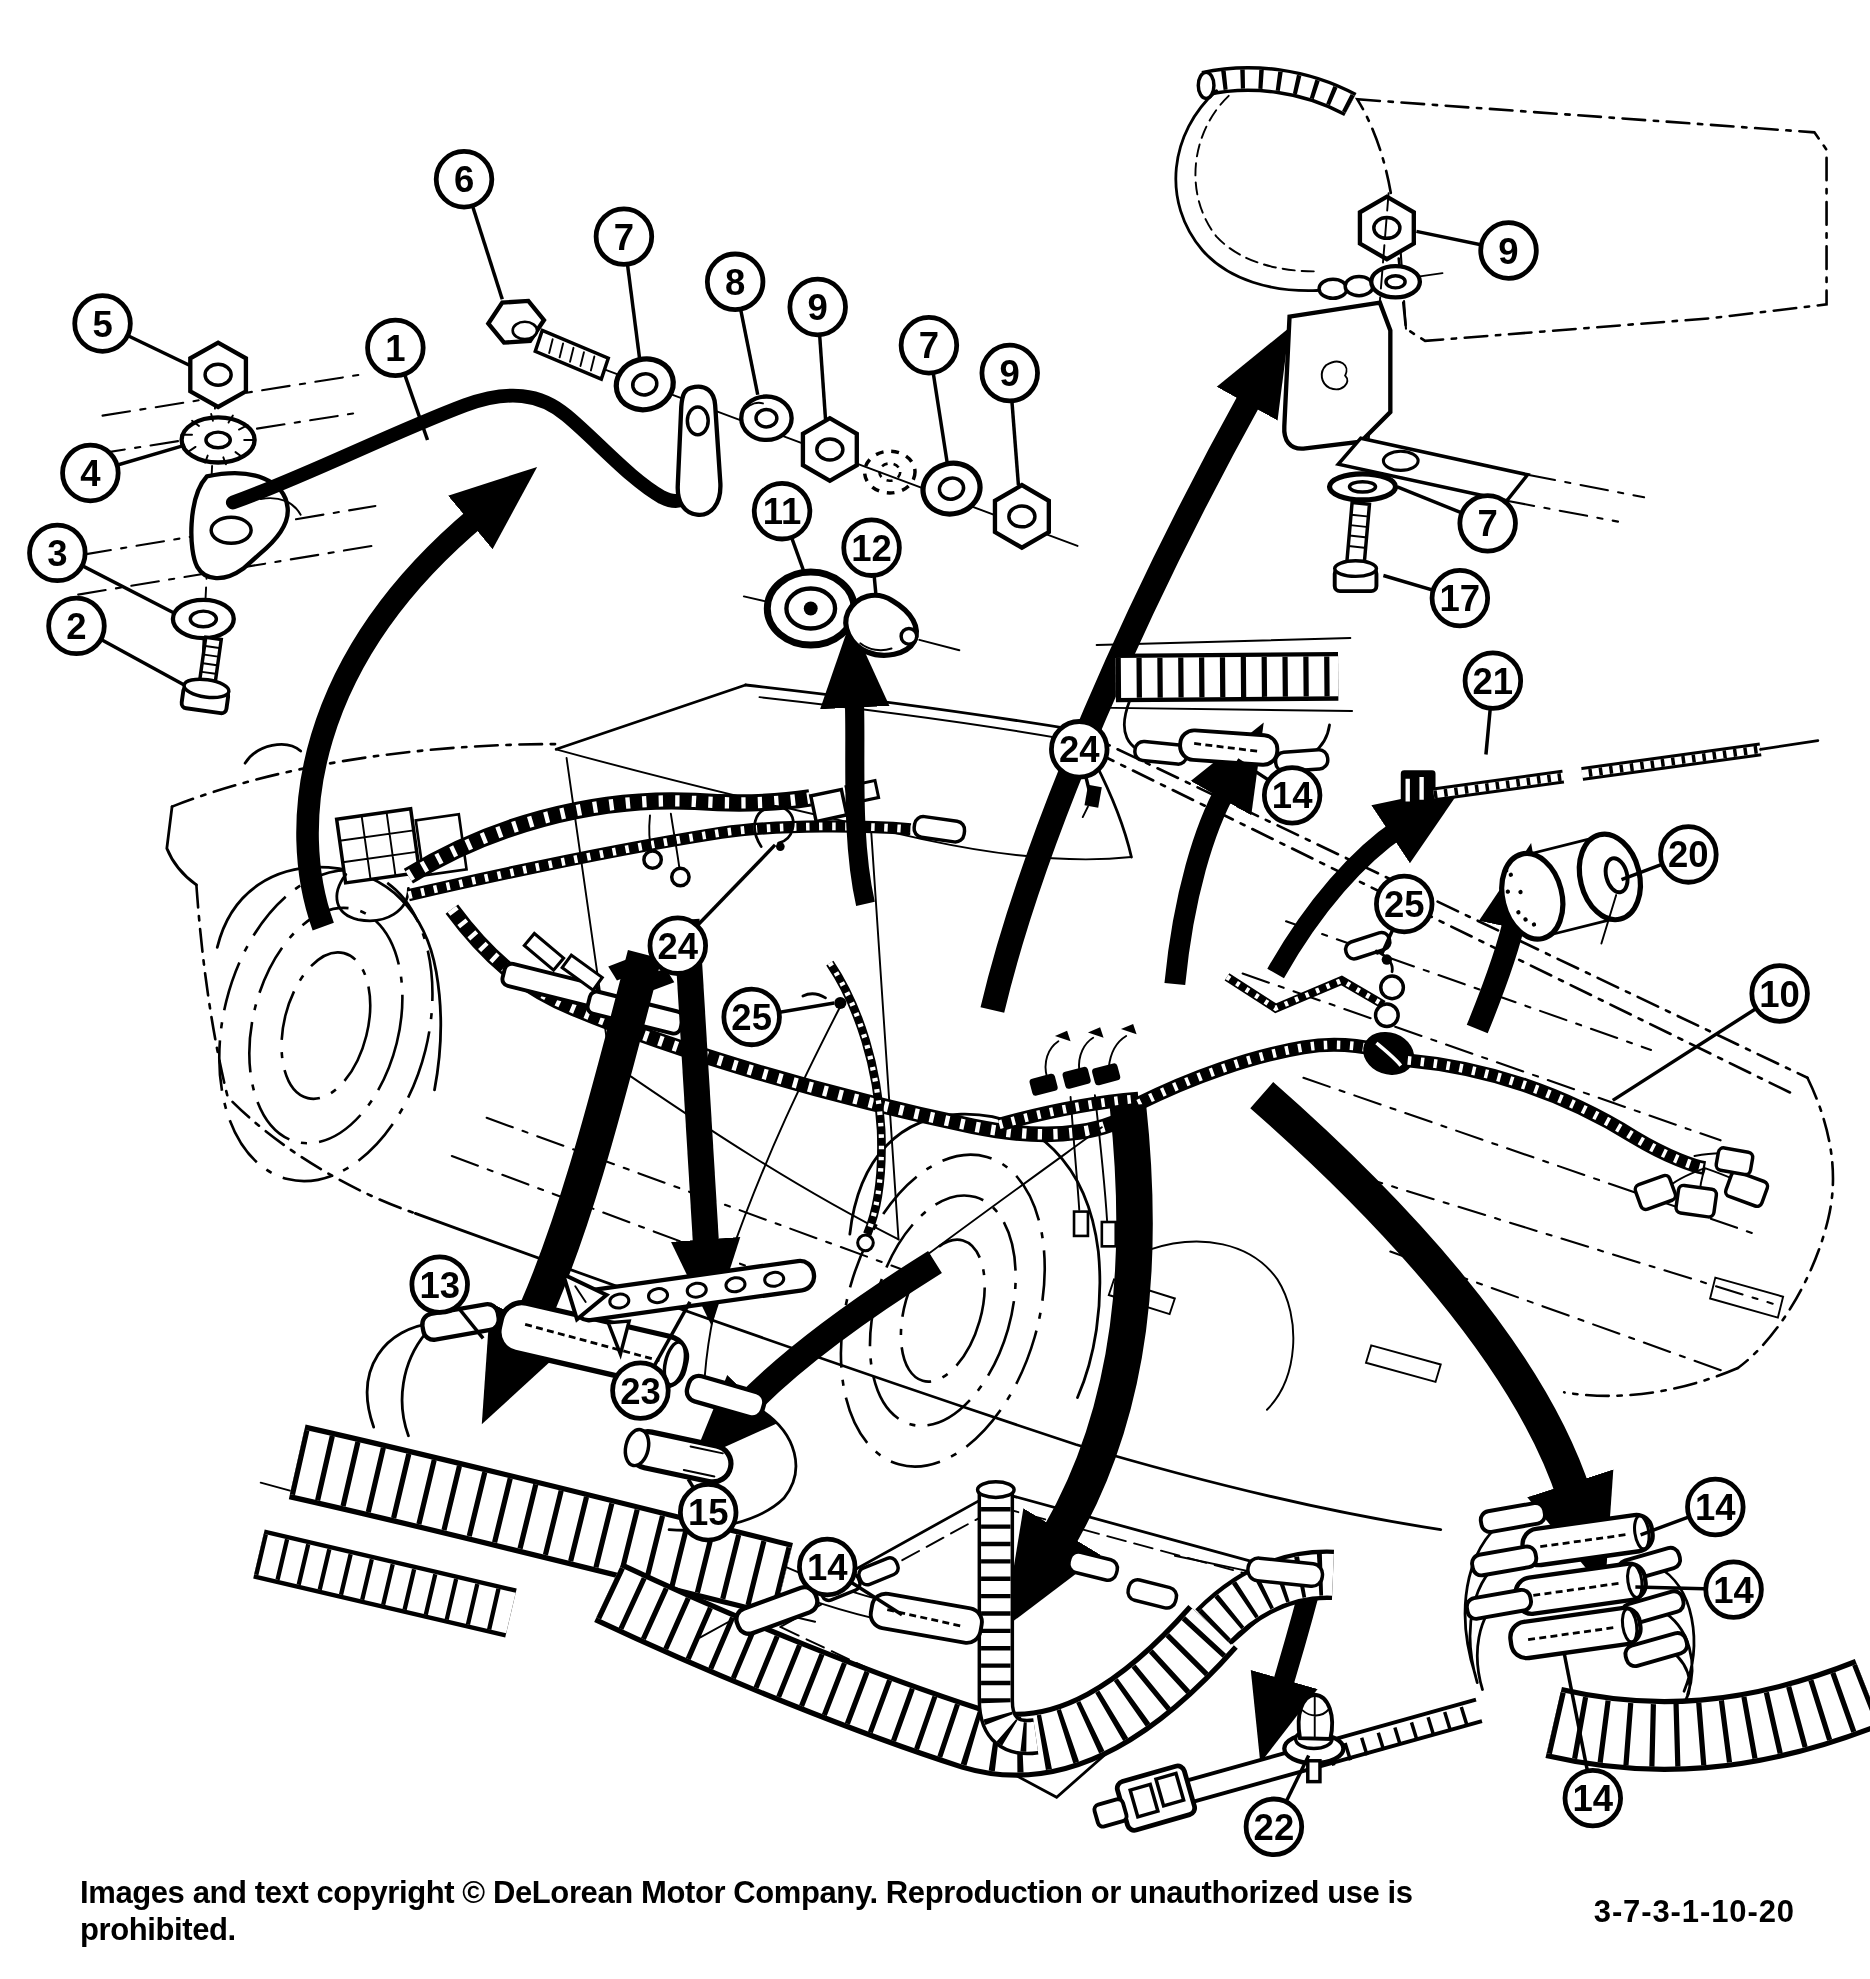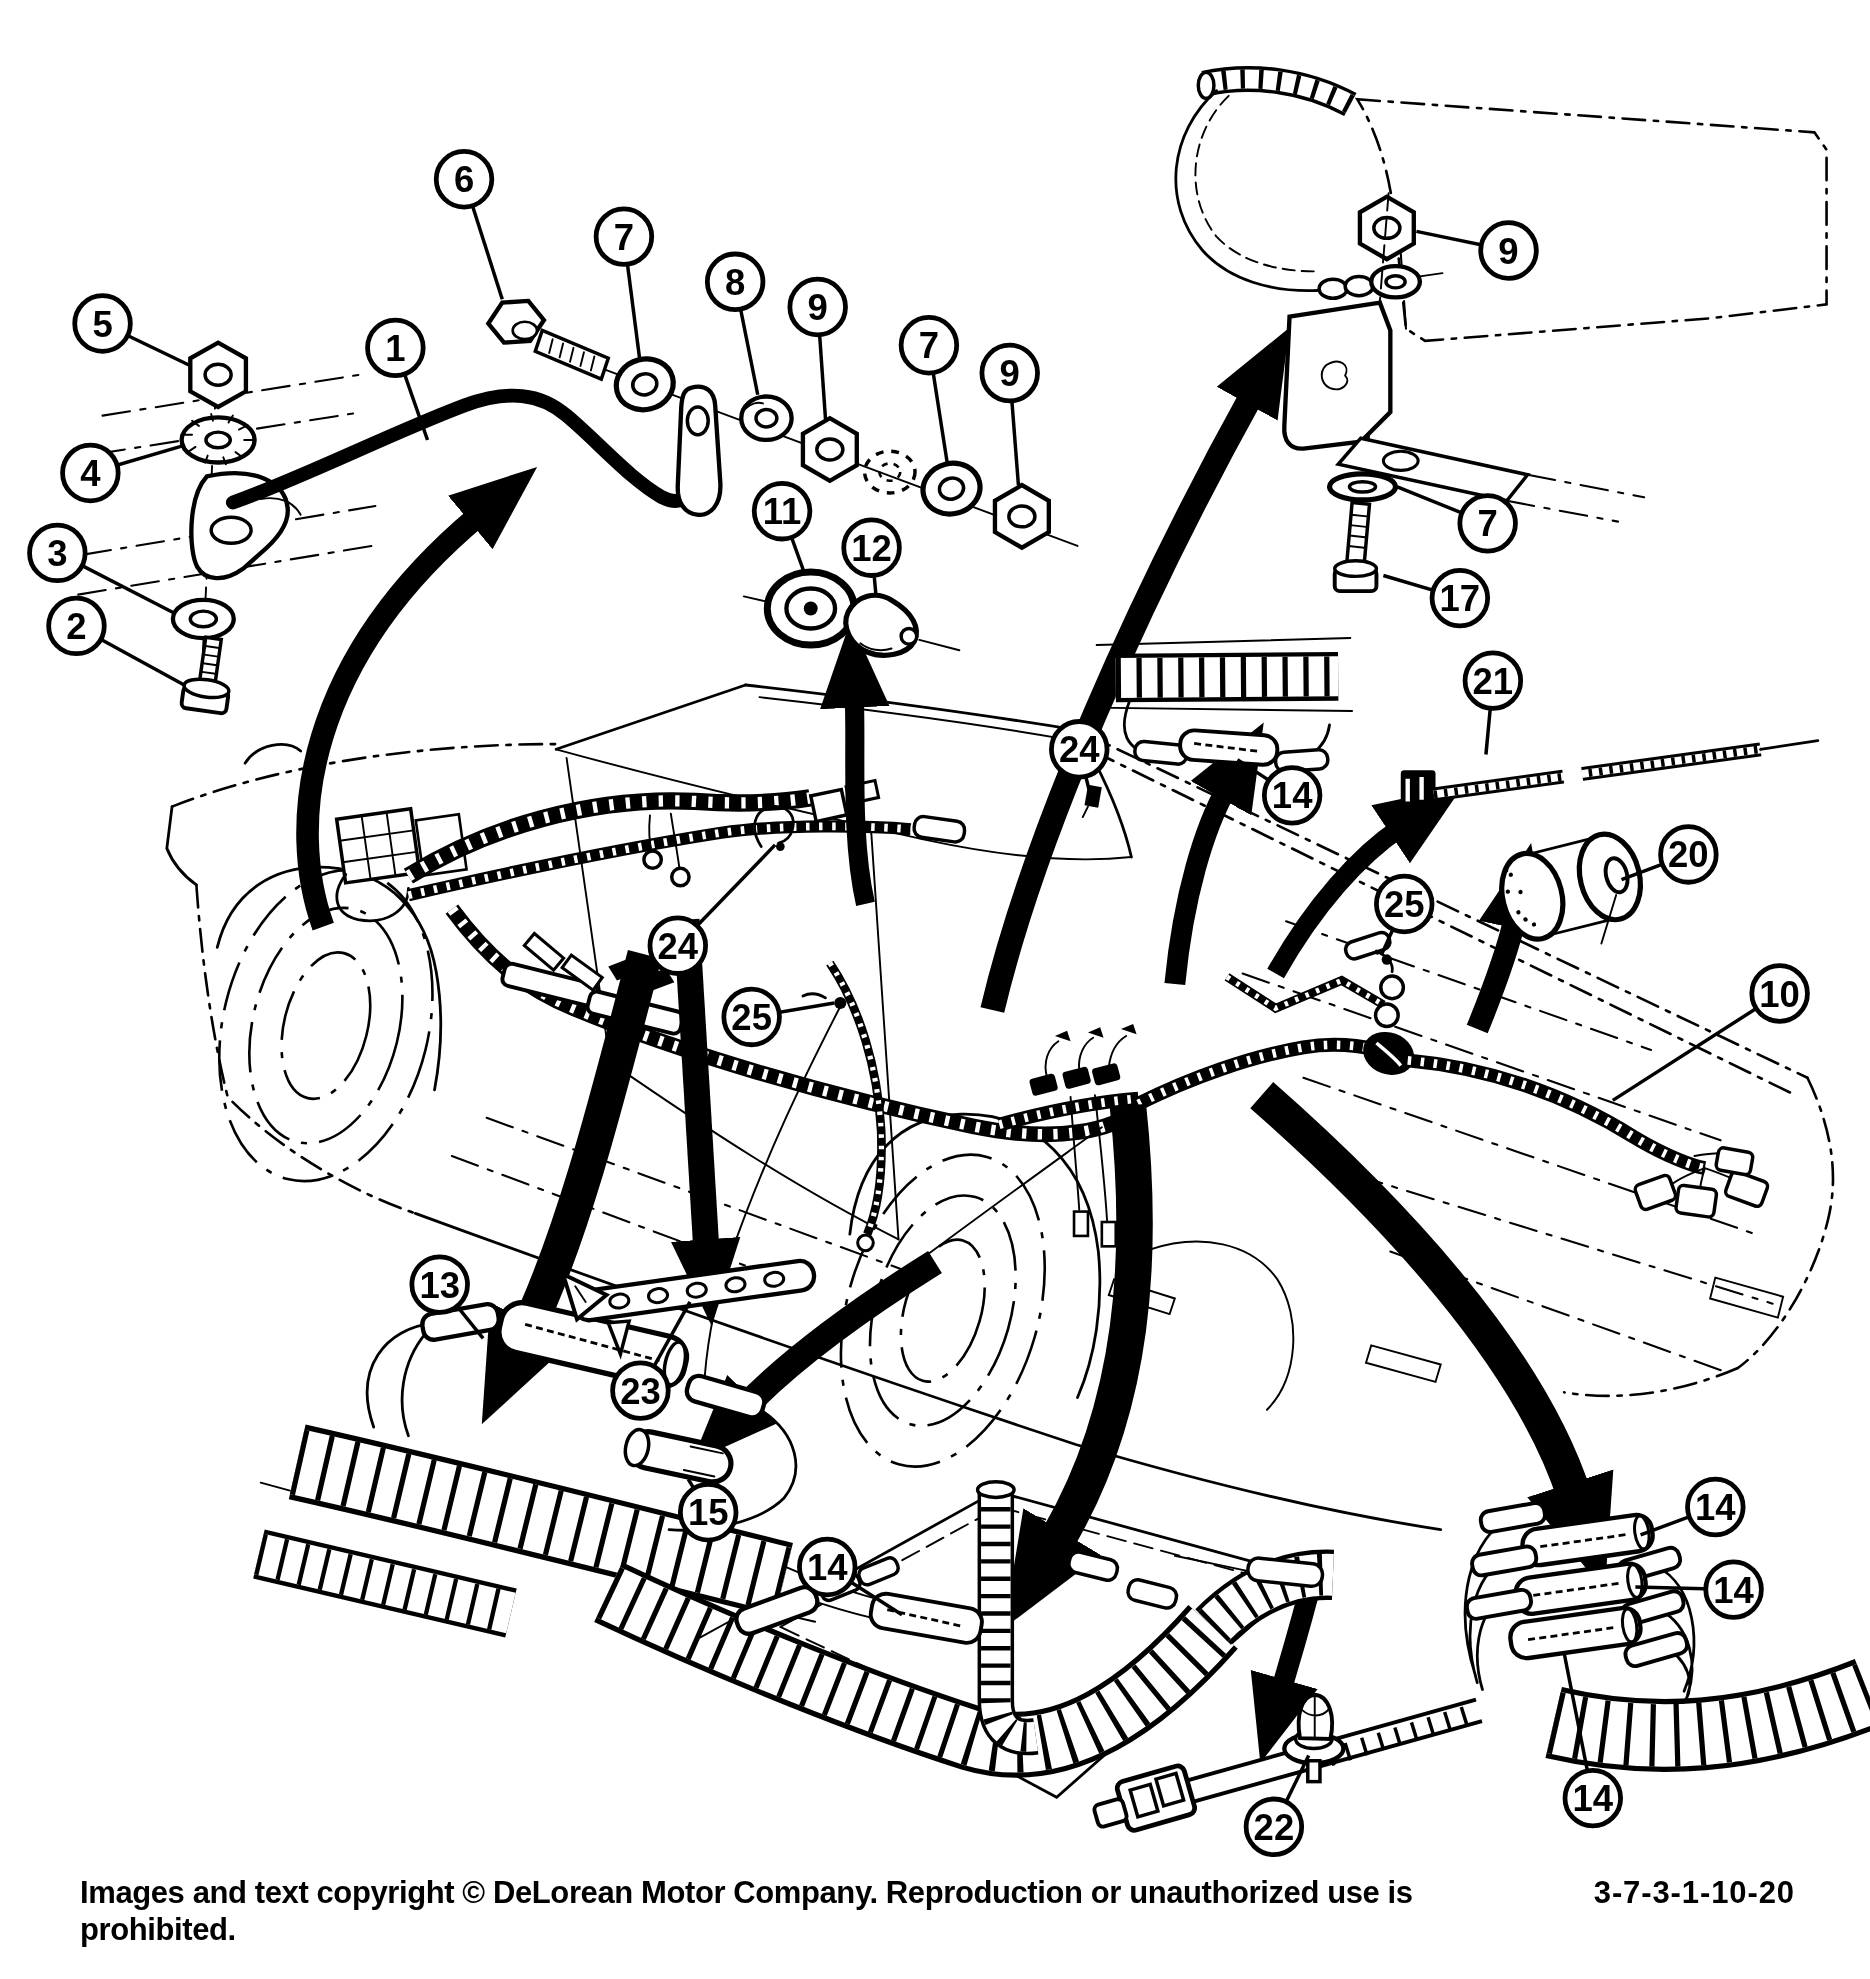--- a/index.html
+++ b/index.html
@@ -1,20 +1,20 @@
 <!DOCTYPE html>
 <html style="font-size:14px"><head>
 <meta charset="utf-8">
 <style>
   html,body{margin:0;padding:0;background:#fff;}
   .stage{position:relative;width:1870px;height:1980px;background:#fff;overflow:hidden;
          font-family:"Liberation Sans",sans-serif;}
   .stage svg{position:absolute;left:0;top:0;}
   .footer{position:absolute;left:80px;right:75px;top:1874px;display:flex;
-          justify-content:space-between;align-items:flex-start;color:#000;gap:39px;}
+          justify-content:space-between;align-items:center;color:#000;gap:39px;}
   .footer .copy{font:700 31px/1.2 "Liberation Sans",sans-serif;letter-spacing:-0.4px;}
   .footer .code{font:700 31px/1.2 "Liberation Sans",sans-serif;letter-spacing:0.9px;margin-left:35px;white-space:nowrap;}
   
   .ln{stroke:#000;stroke-width:3.2;fill:none;stroke-linecap:round;}
   .thin{stroke:#000;stroke-width:2.2;fill:none;stroke-linecap:round;}
   .ph{stroke:#000;stroke-width:3;fill:none;stroke-dasharray:26 10 5 10;stroke-linecap:round;}
   .ph2{stroke:#000;stroke-width:2.4;fill:none;stroke-dasharray:32 12 6 12;stroke-linecap:round;}
   .phw{stroke:#000;stroke-width:3;fill:none;stroke-dasharray:58 14 7 14;}
   .wht{fill:#fff;stroke:#000;}
   .leader{stroke:#000;stroke-width:4;fill:none;}

